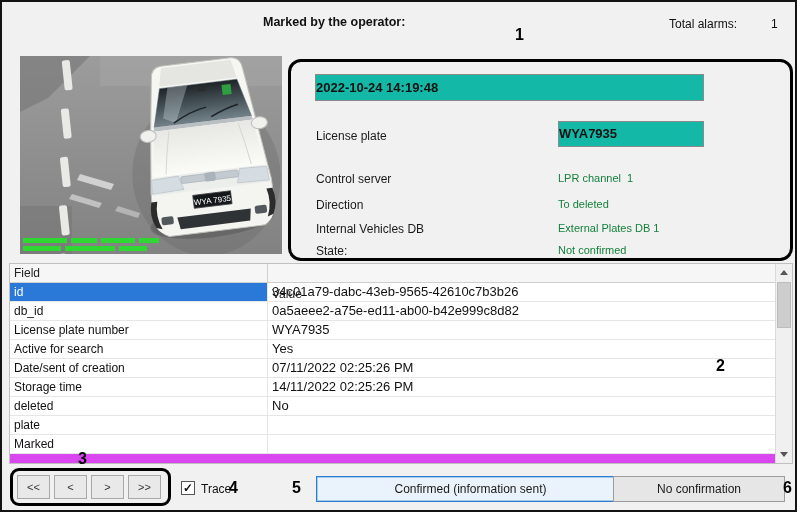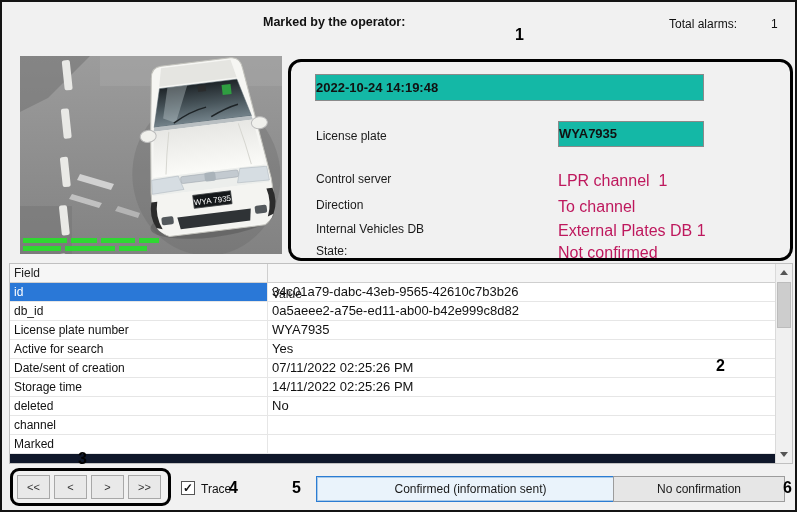--- a/index.html
+++ b/index.html
@@ -17,26 +17,26 @@
   
   .camera { position:absolute; left:18px; top:54px; width:262px; height:198px; overflow:hidden; }
   .camera svg { display:block; width:100%; height:100%; }
 
   
   .info-box {
     position:absolute; border:1px solid #8a8a8a; background:#14b8a6;
     font-weight:bold; font-size:13px;
   }
   .info-label { position:absolute; font-size:12px; color:#1a1a1a; }
-  .info-value { position:absolute; font-size:16px; color:#be185d; white-space:pre; }
+  .info-value { position:absolute; font-size:11px; color:#15803d; white-space:pre; }
 
   
   .table {
     position:absolute; left:7px; top:261px; width:784px; height:201px;
-    background:#0f172a; border:1px solid #c0c0c0; z-index:5;
+    background:#d946ef; border:1px solid #c0c0c0; z-index:5;
   }
   .tcontent { position:absolute; left:0; top:0; right:17px; bottom:0; overflow:hidden; }
   .thead { display:flex; height:19px; background:#f6f6f6; border-bottom:1px solid #cfcfcf; color:#222; }
   .thead .hcell { padding:2px 4px; white-space:nowrap; }
   .thead .hfield { width:258px; border-right:1px solid #cfcfcf; }
   .thead .hvalue { flex:1;margin-top:21px; }
   .trow { display:flex; height:19px; border-bottom:1px solid #e6e6e6; background:#fff; }
   .trow .cell { overflow:hidden; white-space:nowrap; }
   .trow .field { width:258px; padding:2px 4px; border-right:1px solid #e6e6e6; }
   .trow .value { flex:1; padding:1px 4px; font-family:Liberation Sans, sans-serif; font-size:13px; }
@@ -163,21 +163,21 @@
 
   <div class="info-box" style="left:313px; top:72px; width:389px; height:27px; line-height:25px;">2022-10-24 14:19:48</div>
 
   <div class="info-label" style="left:314px; top:127px;">License plate</div>
   <div class="info-box" style="left:556px; top:119px; width:146px; height:26px; line-height:24px;">WYA7935</div>
 
   <div class="info-label" style="left:314px; top:170px;">Control server</div>
   <div class="info-value" style="left:556px; top:170px;">LPR channel  1</div>
 
   <div class="info-label" style="left:314px; top:196px;">Direction</div>
-  <div class="info-value" style="left:556px; top:196px;">To channel</div>
+  <div class="info-value" style="left:556px; top:196px;">To deleted</div>
 
   <div class="info-label" style="left:314px; top:220px;">Internal Vehicles DB</div>
   <div class="info-value" style="left:556px; top:220px;">External Plates DB 1</div>
 
   <div class="info-label" style="left:314px; top:242px;">State:</div>
   <div class="info-value" style="left:556px; top:242px;">Not confirmed</div>
 
   <div class="table">
     <div class="tcontent">
       <div class="thead">
@@ -206,21 +206,21 @@
       </div>
       <div class="trow">
         <div class="cell field">Storage time</div>
         <div class="cell value">14/11/2022 02:25:26 PM</div>
       </div>
       <div class="trow">
         <div class="cell field">deleted</div>
         <div class="cell value">No</div>
       </div>
       <div class="trow">
-        <div class="cell field">channel</div>
+        <div class="cell field">plate</div>
         <div class="cell value"></div>
       </div>
       <div class="trow">
         <div class="cell field">Marked</div>
         <div class="cell value"></div>
       </div>
     </div>
     <div class="vscroll">
       <div class="sb-btn sb-up">
           <div class="tri-up"></div>

